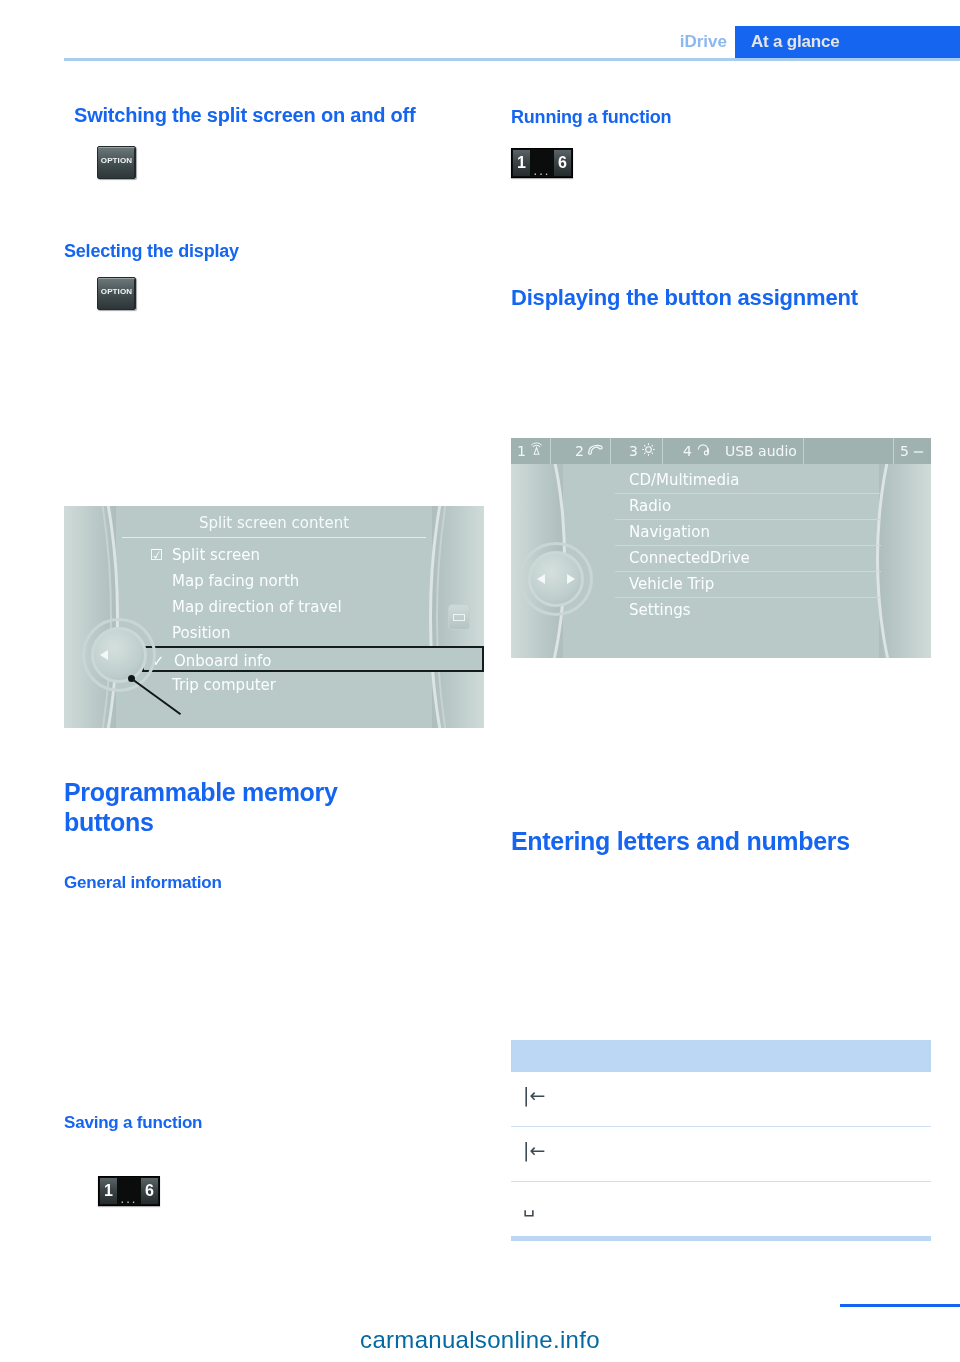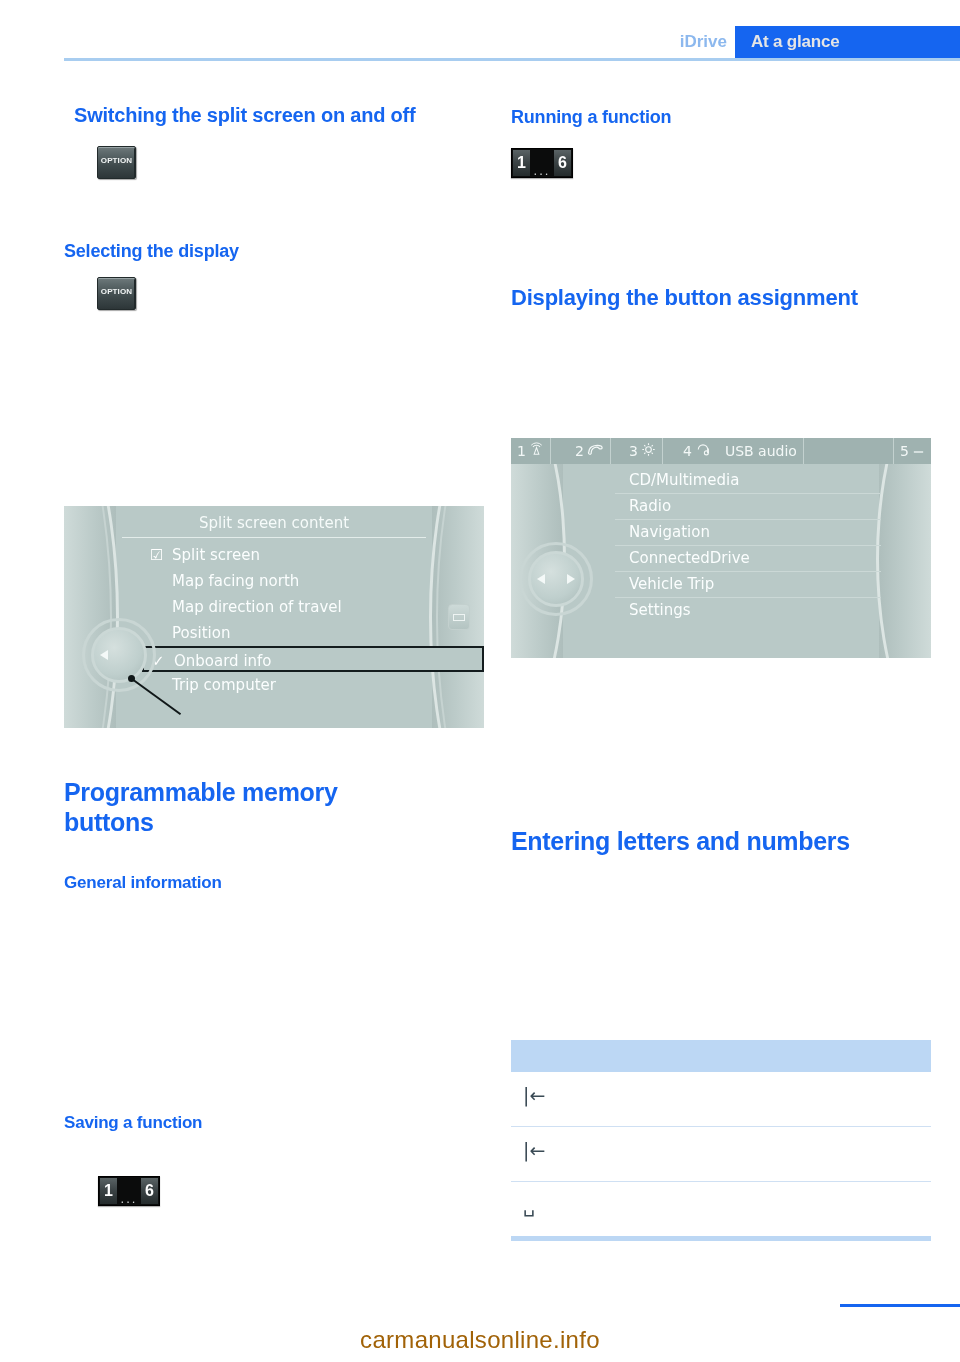--- a/index.html
+++ b/index.html
@@ -387,21 +387,21 @@
     height: 3px;
     background: #1565f0;
   }
   #watermark {
     position: absolute;
     left: 0;
     right: 0;
     top: 1326px;
     text-align: center;
     font-size: 24px;
-    color: #a16207;
+    color: #0369a1;
     font-family: "Liberation Sans", sans-serif;
     letter-spacing: 0.3px;
   }
 </style>
 </head>
 <body>
 
 <div id="page-header">
   <div id="header-rule"></div>
   <div id="header-chapter">iDrive</div>

